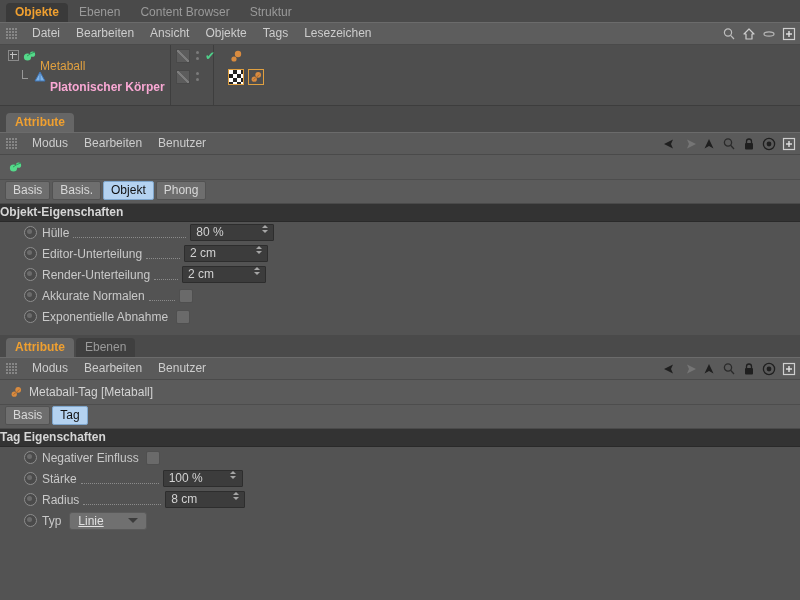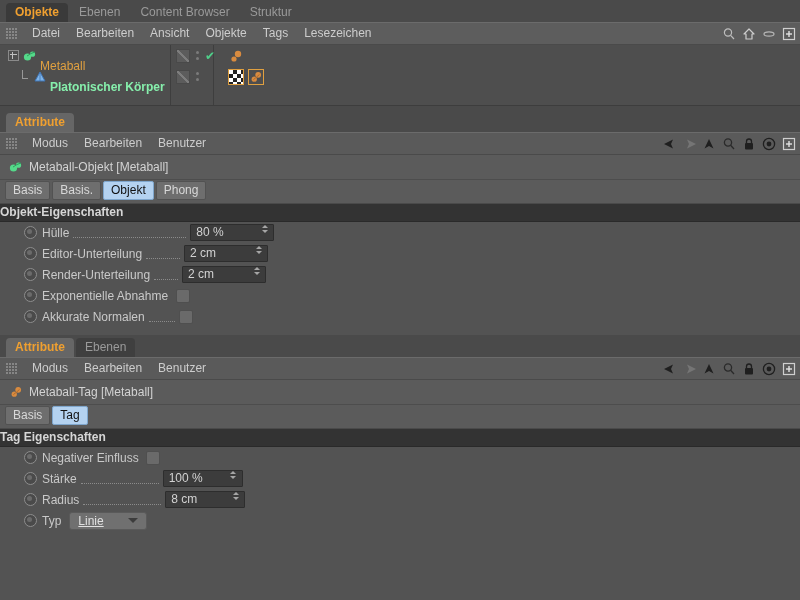--- a/index.html
+++ b/index.html
@@ -170,21 +170,21 @@
     background: #989898;
   }
   .om-label {
     font-size: 12px;
     margin-left: 4px;
     white-space: nowrap;
     cursor: default;
     margin-top: 21px;
   }
   .om-label.metaball { color: #e0a040; }
-  .om-label.platonic { color: #86efac; font-weight: bold; }
+  .om-label.platonic { color: #f9a8d4; font-weight: bold; }
   .om-mid {
     width: 50px;
     flex: none;
     display: flex;
     align-items: center;
     gap: 5px;
     padding-left: 6px;
     box-sizing: border-box;
   }
   .dotbtn {
@@ -575,21 +575,20 @@
     </div>
 
     <div class="amhead">
       <span class="ic">
         <svg width="16" height="14" viewBox="0 0 16 14">
           <circle cx="5.5" cy="8" r="3.6" fill="#55d98a"></circle>
           <circle cx="10.5" cy="5.2" r="2.6" fill="#55d98a"></circle>
           <path d="M5 7 Q9 4 13 3" stroke="#2f9c5c" stroke-width="1" fill="none"></path>
         </svg>
       </span>
-      <span class="ttl">Metaball-Objekt [Metaball]</span>
     </div>
 
     <div class="btnrow">
       <div class="sbtn">Basis</div>
       <div class="sbtn">Basis.</div>
       <div class="sbtn on">Objekt</div>
       <div class="sbtn">Phong</div>
     </div>
 
     <div class="secbar">Objekt-Eigenschaften</div>
@@ -630,31 +629,31 @@
           <span class="val">2 cm</span>
           <span class="spin">
               <i class="up"></i>
               <i class="down"></i>
             </span>
         </span>
       </div>
 
       <div class="prop">
         <span class="radio"></span>
-        <span class="plabel">Exponentielle Abnahme</span>
-        <span style="width:8px;flex:none;"></span>
-        <span class="cbox"></span>
-      </div>
-
-      <div class="prop">
-        <span class="radio"></span>
         <span class="plabel">Akkurate Normalen</span>
         <span class="dleader" style="max-width:26px;"></span>
         <span class="cbox"></span>
         <span style="flex:1;"></span>
+      </div>
+
+      <div class="prop">
+        <span class="radio"></span>
+        <span class="plabel">Exponentielle Abnahme</span>
+        <span style="width:8px;flex:none;"></span>
+        <span class="cbox"></span>
       </div>
 
       <div style="height:8px;"></div>
     </div>
   </div>
 
   <div style="background:#535353;">
 
     <div class="tabstrip" style="background:#4a4a4a;">
       <div class="tab active-light">Attribute</div>

